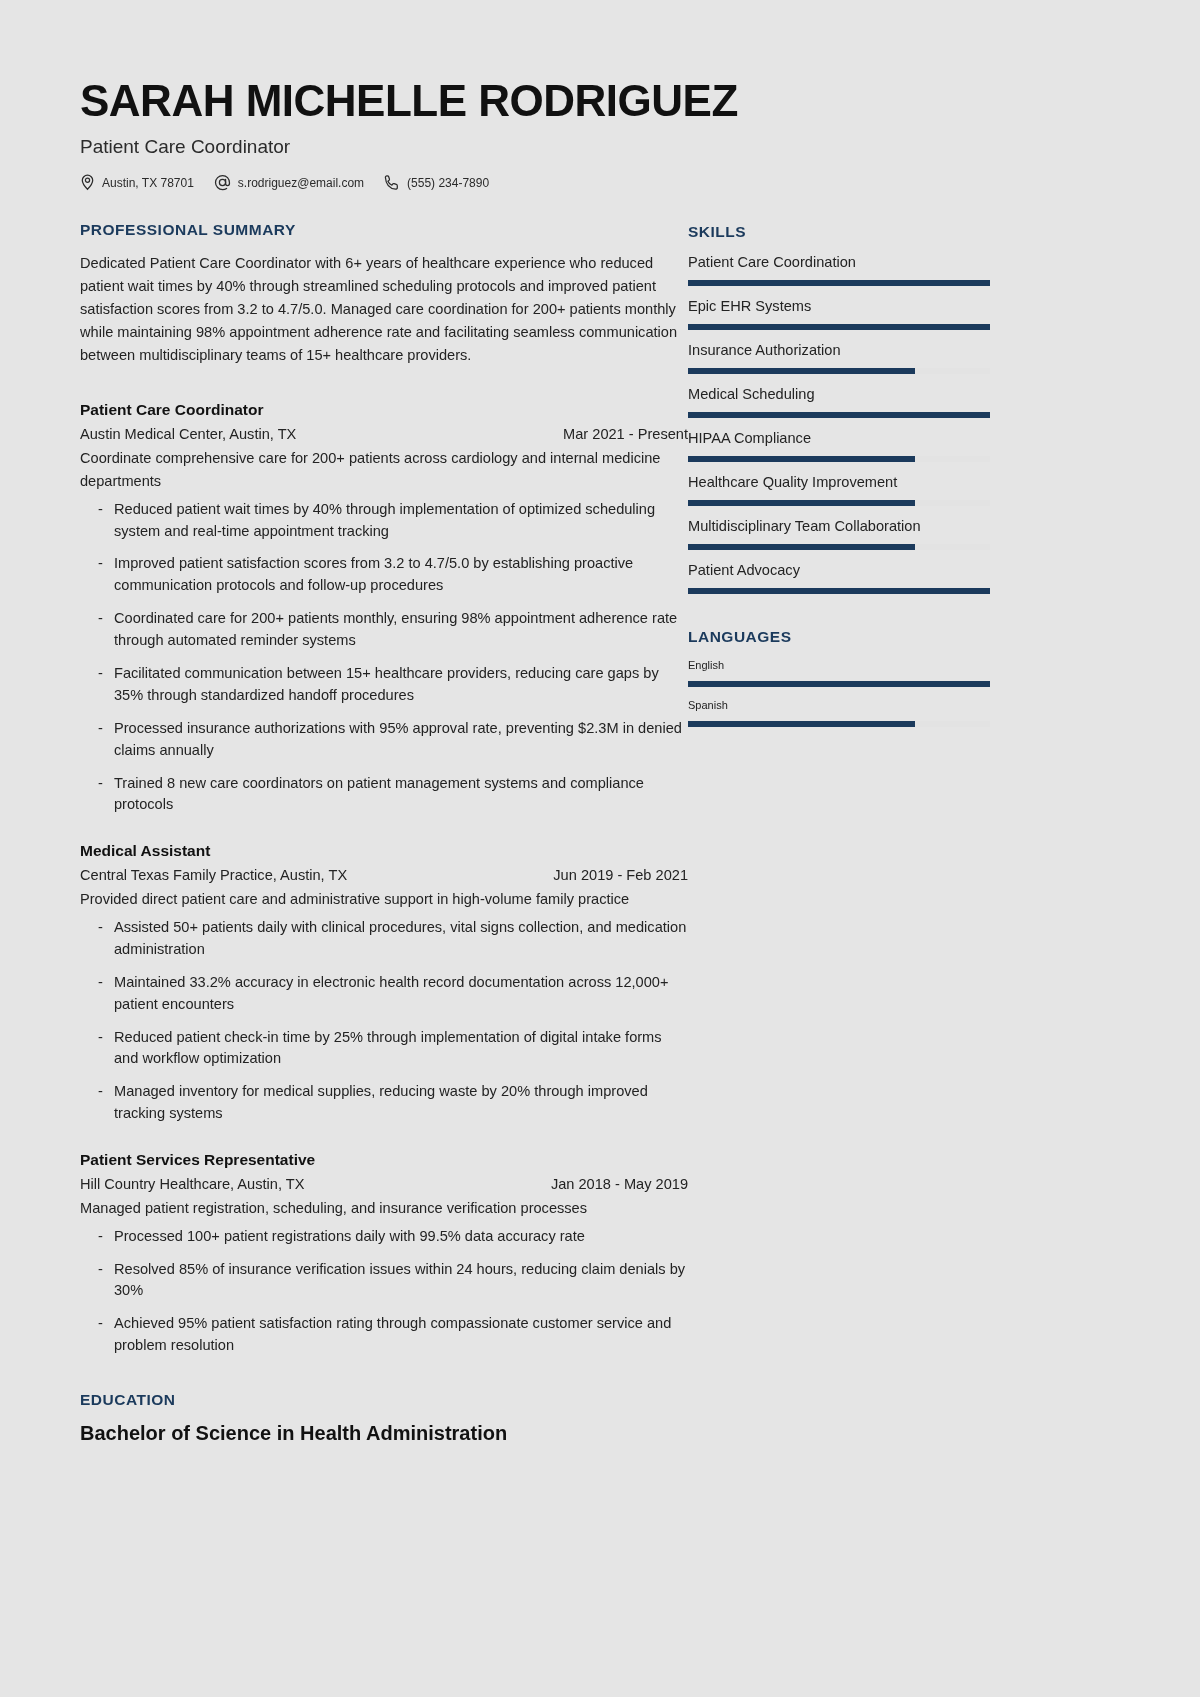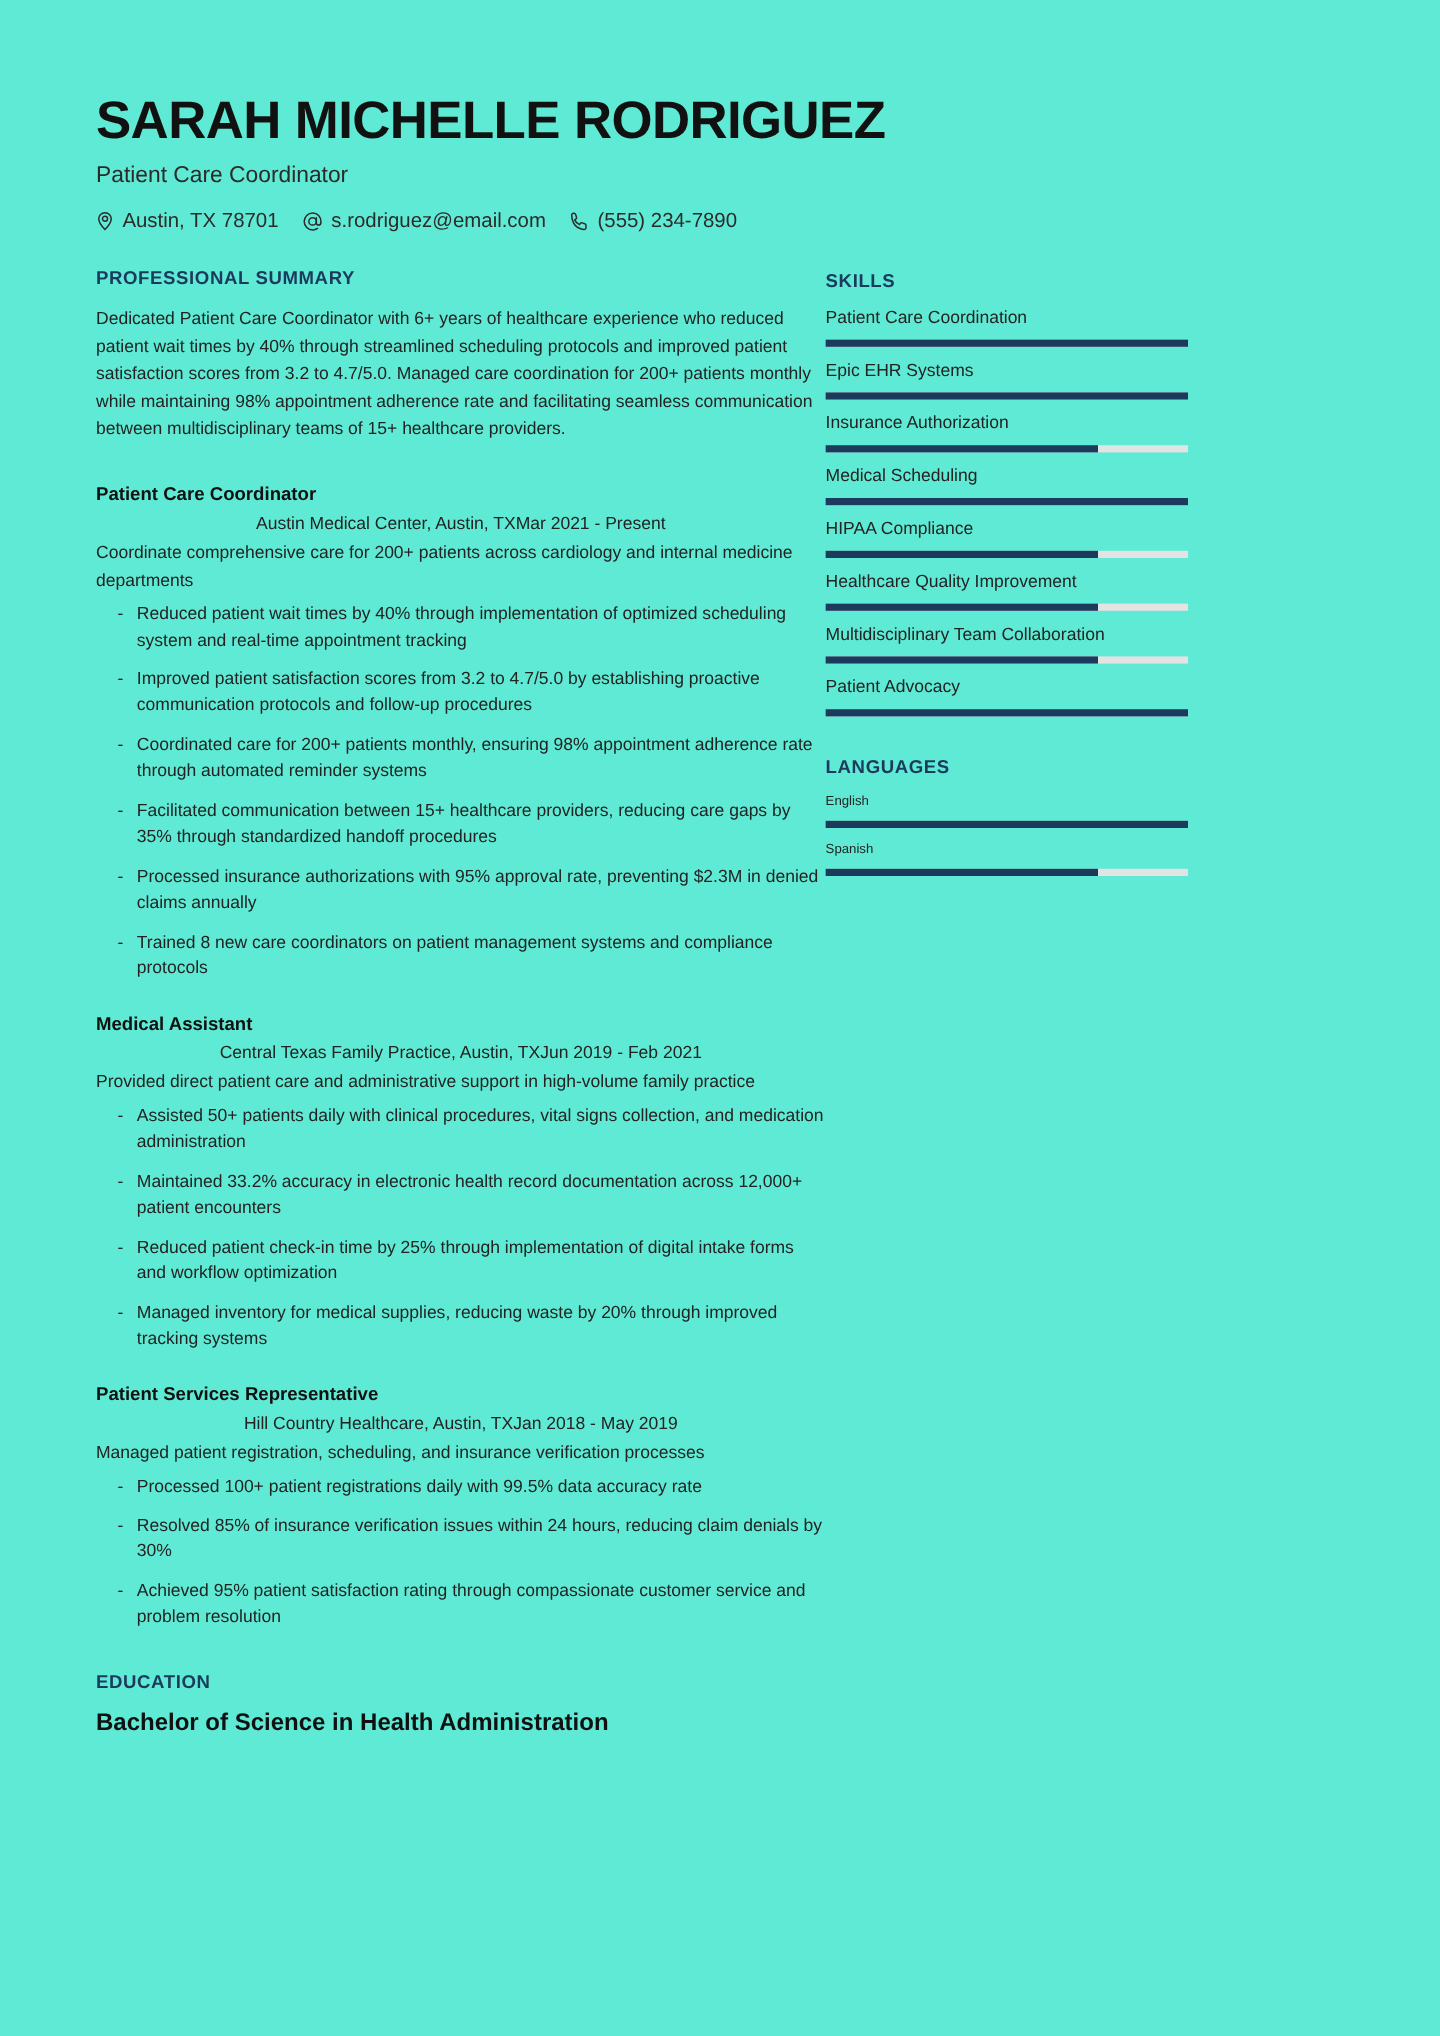--- a/index.html
+++ b/index.html
@@ -10,21 +10,21 @@
   }
   body {
     font-family: "Liberation Sans", sans-serif;
     color: #1a1a1a;
     -webkit-font-smoothing: antialiased;
   }
   .page {
     position: relative;
     width: 1200px;
     height: 1697px;
-    background: #5eead4;
+    background: #e5e5e5;
     padding: 78px 172px 0 80px;
   }
 
   
   .header { margin-bottom: 30px; }
   .name {
     font-size: 44px;
     font-weight: 700;
     letter-spacing: -0.5px;
     color: #111111;
@@ -34,21 +34,21 @@
   .job-title {
     font-size: 19px;
     font-weight: 400;
     color: #2b2b2b;
     margin-bottom: 16px;
   }
   .contact-row {
     display: flex;
     align-items: center;
     gap: 20px;
-    font-size: 17px;
+    font-size: 12px;
     color: #2b2b2b;
   }
   .contact-item {
     display: flex;
     align-items: center;
     gap: 7px;
     white-space: nowrap;
   }
   .contact-item svg { display: block; flex: 0 0 auto; }
 
@@ -82,21 +82,21 @@
   .job { margin-bottom: 26px; }
   .job:last-child { margin-bottom: 0; }
   .job-role {
     font-size: 15.5px;
     font-weight: 700;
     color: #111111;
     margin-bottom: 7px;
   }
   .job-meta {
     display: flex;
-    justify-content: center;
+    justify-content: space-between;
     align-items: baseline;
     font-size: 14.6px;
     color: #232323;
     margin-bottom: 5px;
   }
   .job-company { }
   .job-dates { white-space: nowrap; }
   .job-desc {
     font-size: 14.6px;
     line-height: 1.55;

